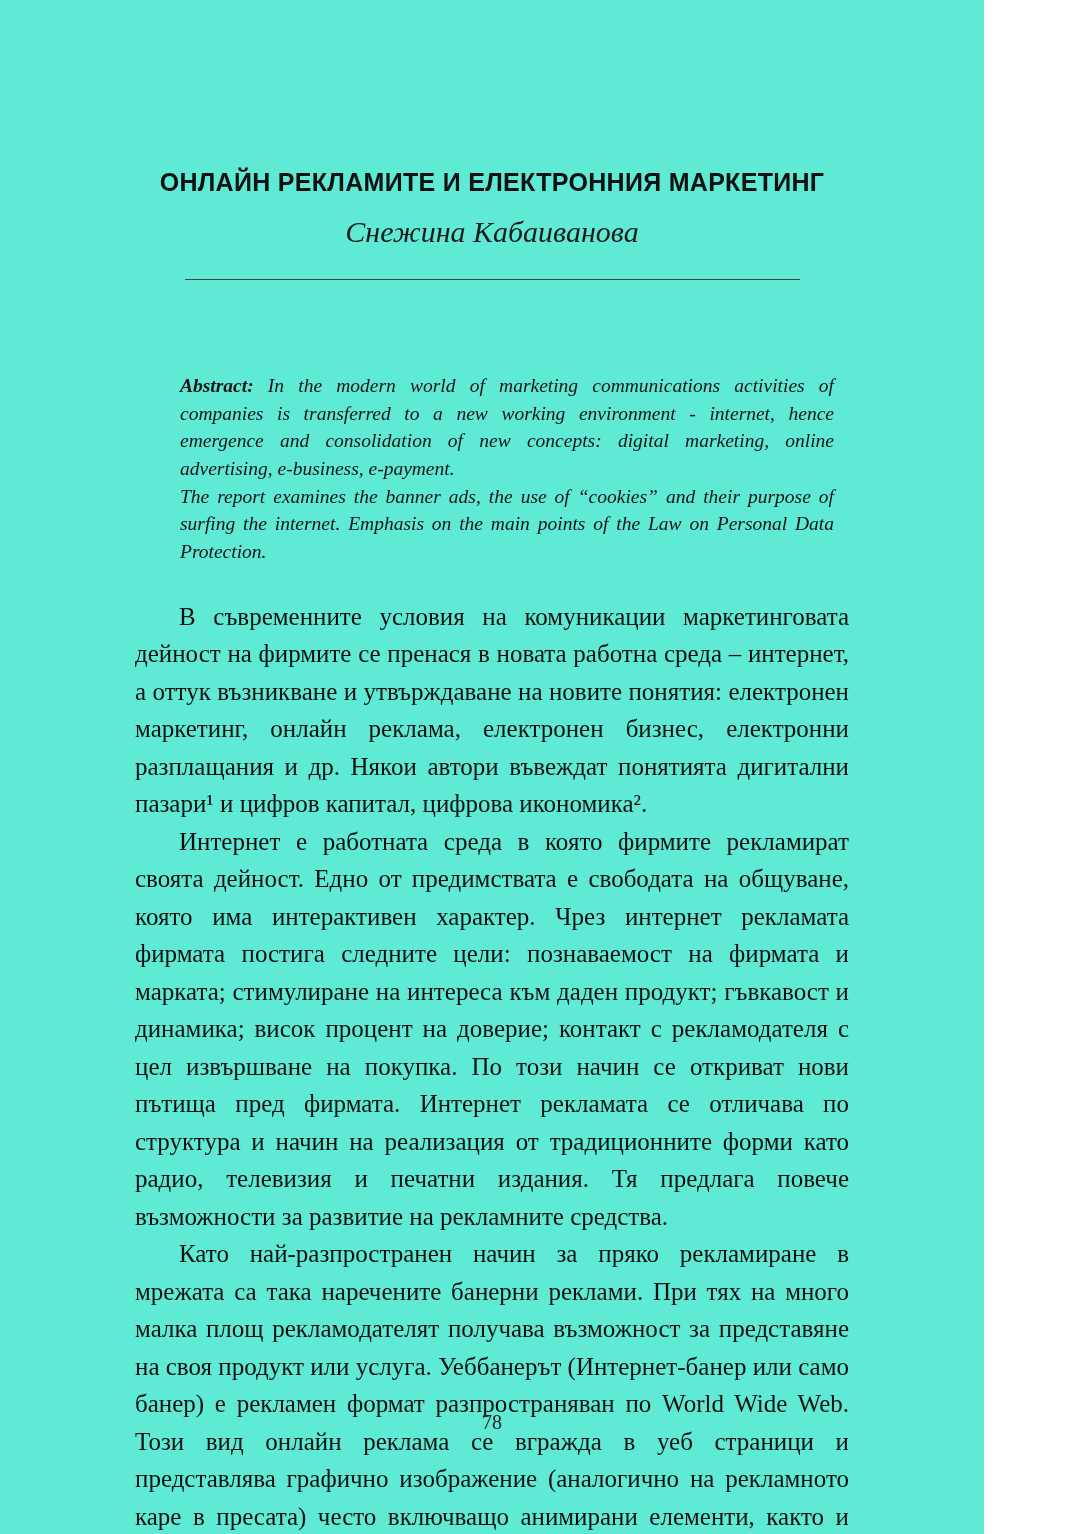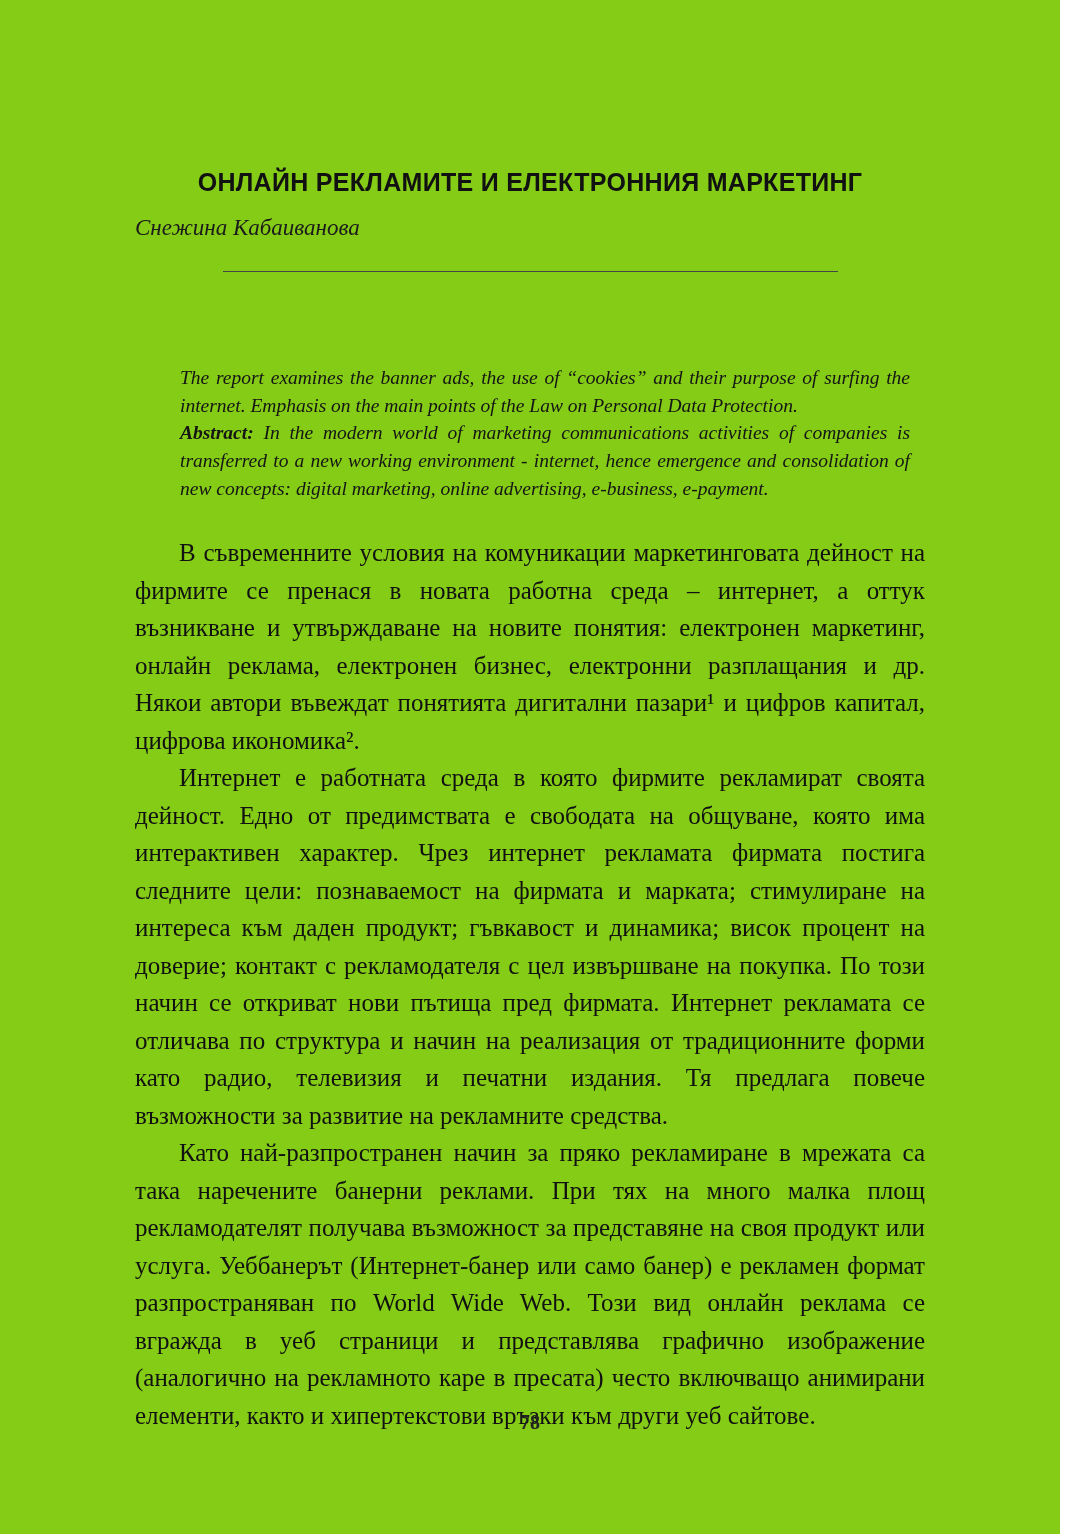--- a/index.html
+++ b/index.html
@@ -2,23 +2,23 @@
 <html><head>
 <meta charset="utf-8">
 <style>
   html, body {
     margin: 0;
     padding: 0;
     background: #ffffff;
   }
   .page {
     position: relative;
-    width: 1060px;
+    width: 984px;
     height: 1534px;
-    background: #84cc16;
+    background: #5eead4;
     color: #151515;
     font-family: "Liberation Serif", serif;
     overflow: hidden;
     box-sizing: border-box;
   }
   .content {
     padding: 168px 135px 0 135px;
   }
   .title-bg {
     margin: 0;
@@ -26,21 +26,22 @@
     font-weight: 700;
     font-size: 25px;
     letter-spacing: 0.3px;
     text-align: center;
     color: #111;
   }
   .author {
     margin: 18px 0 0 0;
     font-family: "Liberation Serif", serif;
     font-style: italic;
-    font-size: 23px;
+    font-size: 30px;
+    text-align: center;
     color: #1b1b1b;
   }
   .title-en {
     margin: 30px 0 0 0;
     font-family: "Liberation Sans", sans-serif;
     font-weight: 700;
     font-size: 24px;
     letter-spacing: 0.3px;
     text-align: center;
     color: #111;
@@ -78,38 +79,37 @@
     text-indent: 44px;
   }
   .page-number {
     position: absolute;
     left: 0;
     right: 0;
     bottom: 100px;
     text-align: center;
     font-size: 20px;
     color: #222;
-    font-weight: bold;
   }
 </style>
 </head>
 <body>
 
 <div class="page">
   <div class="content">
 
     <div>
       <h1 class="title-bg">ОНЛАЙН РЕКЛАМИТЕ И ЕЛЕКТРОННИЯ МАРКЕТИНГ</h1>
       <p class="author">Снежина Кабаиванова</p>
       <hr class="divider">
     </div>
 
     <div class="abstract">
+      <p><span class="abs-label">Abstract:</span> <span>In the modern world of marketing communications activities of companies is transferred to a new working environment - internet, hence emergence and consolidation of new concepts: digital marketing, online advertising, e-business, e-payment.</span></p>
       <p>The report examines the banner ads, the use of “cookies” and their purpose of surfing the internet. Emphasis on the main points of the Law on Personal Data Protection.</p>
-      <p><span class="abs-label">Abstract:</span> <span>In the modern world of marketing communications activities of companies is transferred to a new working environment - internet, hence emergence and consolidation of new concepts: digital marketing, online advertising, e-business, e-payment.</span></p>
     </div>
 
     <div class="body-text">
       <p>В съвременните условия на комуникации маркетинговата дейност на фирмите се пренася в новата работна среда – интернет, а оттук възникване и утвърждаване на новите понятия: електронен маркетинг, онлайн реклама, електронен бизнес, електронни разплащания и др. Някои автори въвеждат понятията дигитални пазари¹ и цифров капитал, цифрова икономика².</p>
       <p>Интернет е работната среда в която фирмите рекламират своята дейност. Едно от предимствата е свободата на общуване, която има интерактивен характер. Чрез интернет рекламата фирмата постига следните цели: познаваемост на фирмата и марката; стимулиране на интереса към даден продукт; гъвкавост и динамика; висок процент на доверие; контакт с рекламодателя с цел извършване на покупка. По този начин се откриват нови пътища пред фирмата. Интернет рекламата се отличава по структура и начин на реализация от традиционните форми като радио, телевизия и печатни издания. Тя предлага повече възможности за развитие на рекламните средства.</p>
       <p>Като най-разпространен начин за пряко рекламиране в мрежата са така наречените банерни реклами. При тях на много малка площ рекламодателят получава възможност за представяне на своя продукт или услуга. Уеббанерът (Интернет-банер или само банер) е рекламен формат разпространяван по World Wide Web. Този вид онлайн реклама се вгражда в уеб страници и представлява графично изображение (аналогично на рекламното каре в пресата) често включващо анимирани елементи, както и хипертекстови връзки към други уеб сайтове.</p>
     </div>
 
   </div>
 

